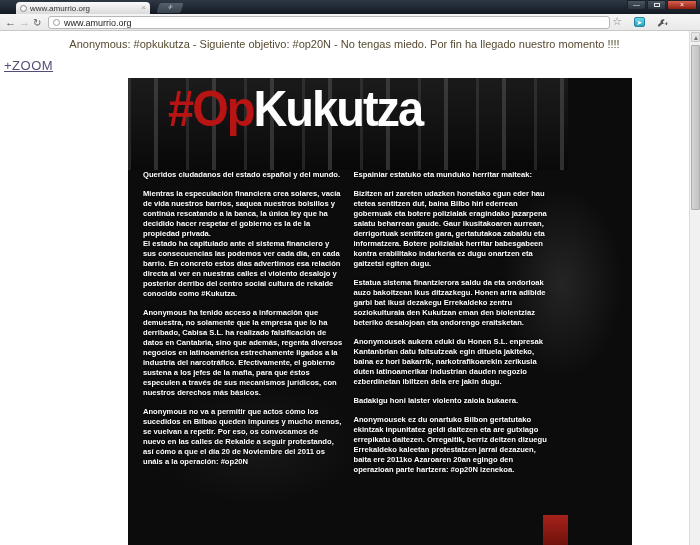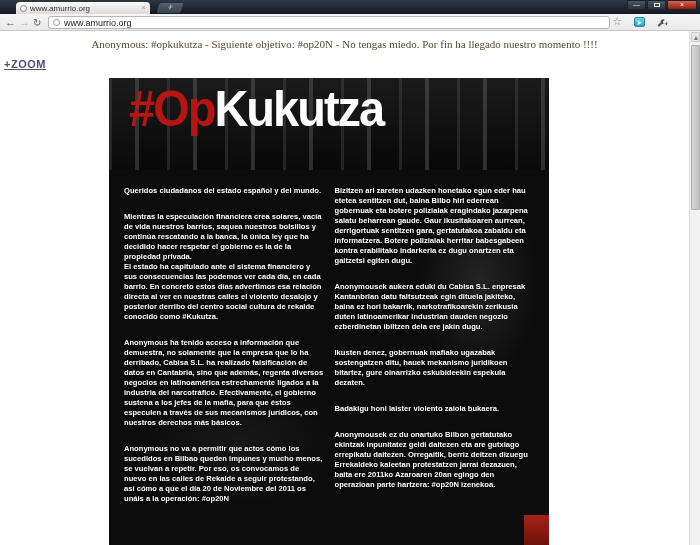--- a/index.html
+++ b/index.html
@@ -52,27 +52,27 @@
     background:#e6e6e6; border:1px solid #c9c9c9; border-radius:1px; }
   .scroll-up:before { content:""; position:absolute; left:2px; top:3px;
     border-left:2px solid transparent; border-right:2px solid transparent;
     border-bottom:4px solid #777; }
   .scroll-thumb { position:absolute; top:14px; left:1px; width:9px; height:165px;
     background:linear-gradient(90deg,#d6d6d6,#c2c2c2); border:1px solid #aeaeae; border-radius:1px; }
 
   
   .page { position:absolute; left:0; top:31px; width:689px; height:514px; background:#fff; }
   .banner { position:absolute; left:0; top:7px; width:100%; text-align:center;
-    font-family:Liberation Serif, serif; font-size:11px; color:#564a31; }
-  .zoom-link { position:absolute; left:4px; top:27px; font-size:11px; font-weight:bold;
+    font-family:Liberation Sans, sans-serif; font-size:11px; color:#564a31; }
+  .zoom-link { position:absolute; left:4px; top:27px; font-size:13px; font-weight:normal;
     letter-spacing:.5px; color:#534d79; text-decoration:underline; }
 
   
-  .poster { position:absolute; left:109px; top:47px; width:440px; height:467px;
-    background:#0c0c0c; overflow:hidden; }
+  .poster { position:absolute; left:128px; top:47px; width:504px; height:467px;
+    background:#0c0c0c; overflow:hidden;padding-left:20px; }
   .tex-frames { position:absolute; left:0; top:0; width:440px; height:92px; opacity:.55;
     background:
       repeating-linear-gradient(90deg, rgba(120,120,120,.45) 0 3px, rgba(40,40,40,.2) 3px 26px,
         rgba(150,150,150,.5) 26px 30px, rgba(25,25,25,.15) 30px 58px),
       linear-gradient(rgba(70,70,70,.5), rgba(0,0,0,.9)); }
   .tex-blob1 { position:absolute; right:10px; top:110px; width:120px; height:190px; opacity:.5;
     background:radial-gradient(closest-side, rgba(110,110,110,.5), rgba(0,0,0,0)); }
   .tex-blob2 { position:absolute; left:30px; bottom:40px; width:200px; height:120px; opacity:.35;
     background:radial-gradient(closest-side, rgba(90,90,90,.45), rgba(0,0,0,0)); }
   .red-patch { position:absolute; left:415px; top:437px; width:25px; height:30px;
@@ -81,21 +81,21 @@
   .poster-title { position:relative; margin:4px 0 0 20px; font-size:47px; font-weight:bold;
     letter-spacing:-2px; line-height:1.05; white-space:nowrap;
     transform:scaleY(1.08); transform-origin:top left; }
   .poster-title .red { color:#b81414; }
   .poster-title .white { color:#fdfdfd; }
 
   .cols { position:absolute; left:0; top:92px; width:440px; padding:0 15px;
     display:flex; gap:11px; }
   .col { flex:1; }
   .col p { font-size:7.6px; line-height:1.32; font-weight:bold; color:#fefefe;
-    margin-bottom:9px; white-space:pre-line; text-shadow:0 0 2px rgba(0,0,0,.9);margin-top:16px; }
+    margin-bottom:9px; white-space:pre-line; text-shadow:0 0 2px rgba(0,0,0,.9); }
 </style>
 </head>
 <body>
 
 <div class="titlebar">
   <div class="tab">
     <span class="favicon"></span>
     <span class="tab-label">www.amurrio.org</span>
     <span class="tab-close">×</span>
   </div>
@@ -146,22 +146,23 @@
     <div class="cols">
       <div class="col">
         <p>Queridos ciudadanos del estado español y del mundo.</p>
         <p>Mientras la especulación financiera crea solares, vacía de vida nuestros barrios, saquea nuestros bolsillos y continúa rescatando a la banca, la única ley que ha decidido hacer respetar el gobierno es la de la propiedad privada.
 El estado ha capitulado ante el sistema financiero y sus consecuencias las podemos ver cada día, en cada barrio. En concreto estos días advertimos esa relación directa al ver en nuestras calles el violento desalojo y posterior derribo del centro social cultura de rekalde conocido como #Kukutza.</p>
         <p>Anonymous ha tenido acceso a información que demuestra, no solamente que la empresa que lo ha derribado, Cabisa S.L. ha realizado falsificación de datos en Cantabria, sino que además, regenta diversos negocios en latinoamérica estrechamente ligados a la industria del narcotráfico. Efectivamente, el gobierno sustena a los jefes de la mafia, para que éstos especulen a través de sus mecanismos jurídicos, con nuestros derechos más básicos.</p>
         <p>Anonymous no va a permitir que actos cómo los sucedidos en Bilbao queden impunes y mucho menos, se vuelvan a repetir. Por eso, os convocamos de nuevo en las calles de Rekalde a seguir protestando, así cómo a que el día 20 de Noviembre del 2011 os unáis a la operación: #op20N</p>
 
       </div>
       <div class="col">
+        <p>Espainiar estatuko eta munduko herritar maiteak:</p>
         <p>Bizitzen ari zareten udazken honetako egun eder hau etetea sentitzen dut, baina Bilbo hiri ederrean gobernuak eta botere polizialak eragindako jazarpena salatu beharrean gaude. Gaur ikusitakoaren aurrean, derrigortuak sentitzen gara, gertatutakoa zabaldu eta informatzera. Botere polizialak herritar babesgabeen kontra erabilitako indarkeria ez dugu onartzen eta gaitzetsi egiten dugu.</p>
-        <p>Anonymousek aukera eduki du Cabisa S.L. enpresak Kantanbrian datu faltsutzeak egin dituela jakiteko, baina ez hori bakarrik, narkotrafikoarekin zerikusia duten latinoamerikar industrian dauden negozio ezberdinetan ibiltzen dela ere jakin dugu.</p>
-        <p>Ikusten denez, gobernuak mafiako ugazabak sostengatzen ditu, hauek mekanismo juridikoen bitartez, gure oinarrizko eskubideekin espekula dezaten.</p>
+        <p>Estatua sistema finantzierora saldu da eta ondorioak auzo bakoitzean ikus ditzazkegu. Honen arira adibide garbi bat ikusi dezakegu Errekaldeko zentru soziokulturala den Kukutzan eman den biolentziaz beteriko desalojoan eta ondorengo eraitsketan.</p>
+        <p>Anonymousek aukera eduki du Honen S.L. enpresak Kantanbrian datu faltsutzeak egin dituela jakiteko, baina ez hori bakarrik, narkotrafikoarekin zerikusia duten latinoamerikar industrian dauden negozio ezberdinetan ibiltzen dela ere jakin dugu.</p>
         <p>Badakigu honi laister violento zaiola bukaera.</p>
         <p>Anonymousek ez du onartuko Bilbon gertatutako ekintzak inpunitatez geldi daitezen eta are gutxiago errepikatu daitezen. Orregaitik, berriz deitzen dizuegu Errekaldeko kaleetan protestatzen jarrai dezazuen, baita ere 2011ko Azaroaren 20an egingo den operazioan parte hartzera: #op20N izenekoa.</p>
 
       </div>
     </div>
   </div>
 </div>
 
 </body></html>

